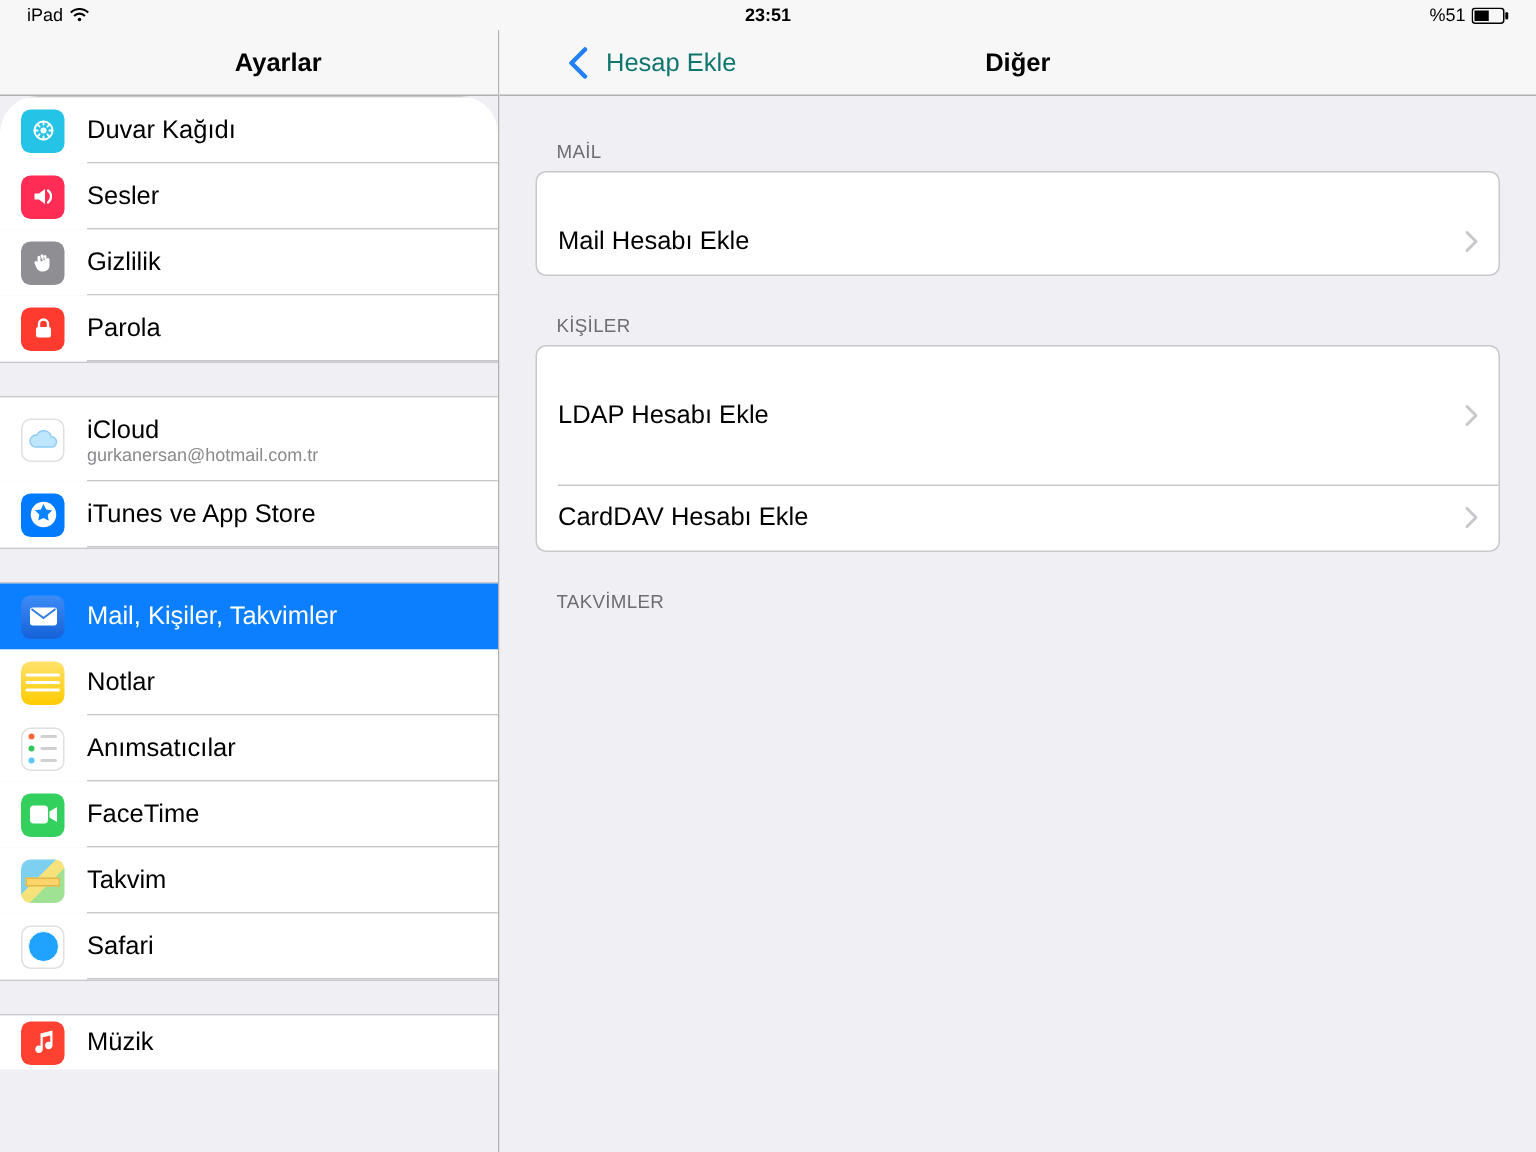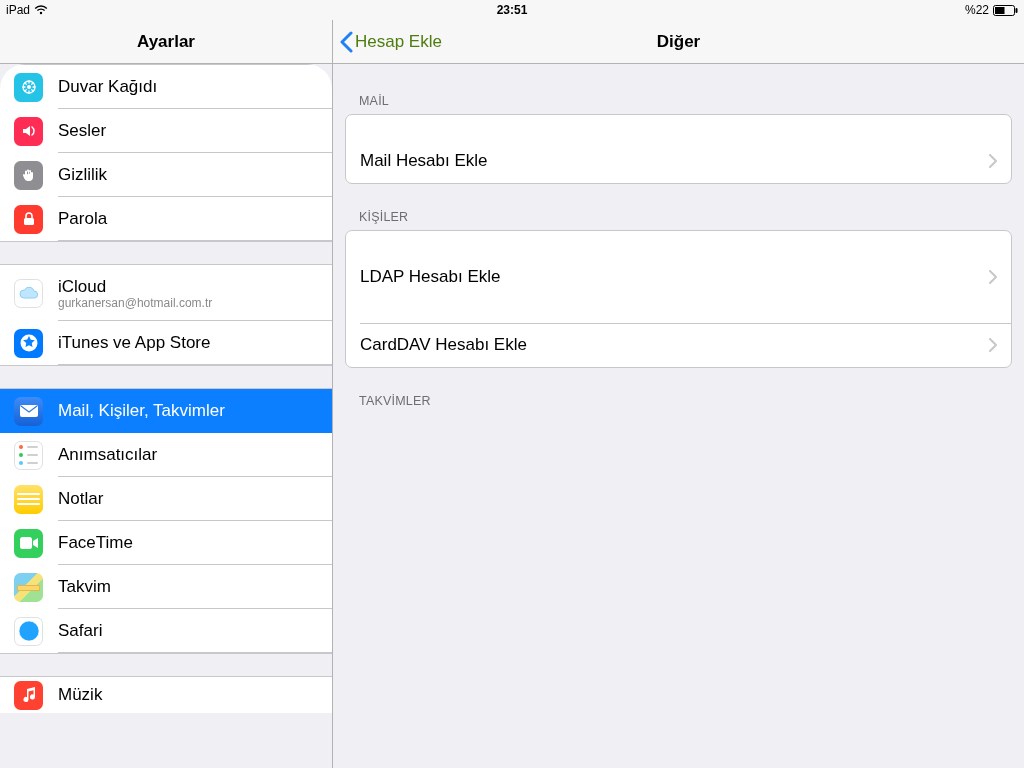--- a/index.html
+++ b/index.html
@@ -1,33 +1,33 @@
 <!DOCTYPE html>
 <html><head>
 <meta charset="utf-8">
 <style>
   * { box-sizing: border-box; margin: 0; padding: 0; }
   html, body { width: 1024px; height: 768px; overflow: hidden; font-family: -apple-system, "Helvetica Neue", Helvetica, Arial, sans-serif; background:#efeff4; }
   
-  .status-bar { height:20px; background:#f7f7f7; display:flex; align-items:center; font-size:12px; font-weight:500; color:#000; padding:0 6px; position:relative;}
+  .status-bar { height:20px; background:#f7f7f7; display:flex; align-items:center; font-size:12px; font-weight:500; color:#000; padding:0 18px; position:relative;}
   .status-left { display:flex; align-items:center; gap:4px;}
   .status-center { position:absolute; left:50%; transform:translateX(-50%); font-weight:600;}
   .status-right { margin-left:auto; display:flex; align-items:center; gap:4px;}
   .wifi-icon svg { display:block;}
   .battery-icon svg { display:block;}
   
   .split { display:flex; height:748px; }
   .sidebar { width:333px; height:100%; border-right:1px solid #b2b2b2; display:flex; flex-direction:column; background:#efeff4;}
   .detail { flex:1; height:100%; display:flex; flex-direction:column; background:#efeff4;}
   
-  .navbar { height:44px; background:#f7f7f7; border-bottom:1px solid #b2b2b2; display:flex; align-items:center; position:relative;}
+  .navbar { height:44px; background:#f7f7f7; border-bottom:1px solid #b2b2b2; display:flex; align-items:center; position:relative;padding-left:39px;}
   .navbar.sidebar-nav { justify-content:center;}
   .nav-title { font-size:17px; font-weight:600; color:#000;}
   .nav-title-center { position:absolute; left:50%; transform:translateX(-50%); font-size:17px; font-weight:600; color:#000;}
-  .back-button { display:flex; align-items:center; color:#4d7c0f; font-size:17px; cursor:pointer; padding-left:6px; gap:2px;}
+  .back-button { display:flex; align-items:center; color:#0f766e; font-size:17px; cursor:pointer; padding-left:6px; gap:12px;}
   .back-chevron svg { display:block;}
   
   .sidebar-scroll { flex:1; overflow:hidden;border-radius:25px; }
   .group-spacer { height:24px; border-top:1px solid #c8c7cc; border-bottom:1px solid #c8c7cc; background:#efeff4;}
   .row { display:flex; align-items:center; height:44px; background:#fff; padding-left:14px; cursor:pointer; position:relative;}
   .row:not(.selected) + .row::before,
   .row:not(.selected).has-sep::after { content:""; position:absolute; left:58px; right:0; bottom:0; height:1px; background:#c8c7cc;}
   .row .icon { width:29px; height:29px; border-radius:6.5px; display:flex; align-items:center; justify-content:center; margin-right:15px; flex-shrink:0;}
   .row .label { font-size:17px; color:#000;}
   .row.selected { background:linear-gradient(#0b7fff,#0b7fff); }
@@ -56,21 +56,21 @@
   .bg-rem b{ height:2px; background:#d0d0d0; flex:1; border-radius:1px;}
   
   .bg-maps { background:linear-gradient(135deg,#7dd0f0 40%,#f5e27a 40%,#f5e27a 60%,#9fe293 60%); position:relative;}
   .bg-maps::after{content:"";position:absolute;left:3px;right:3px;top:12px;height:4px;background:#ffd56b;border:1px solid #e0b84b;}
   
   .bg-safari { background:#fff; border:1px solid #e0e0e0; display:flex; align-items:center; justify-content:center;}
   .bg-safari svg{display:block;}
   
   .icon svg { display:block;}
   
-  .detail-scroll { flex:1; overflow:hidden; padding:0 12px;}
+  .detail-scroll { flex:1; overflow:hidden; padding:0 24px;}
   .section-header { font-size:12.5px; color:#6d6d72; letter-spacing:0.2px; margin:26px 0 6px 14px; text-transform:none;}
   .section-header.first { margin-top:30px;}
   .cell-group { background:#fff; border:1px solid #c8c7cc; border-radius:7px; overflow:hidden;}
   .cell { display:flex; align-items:center; height:44px; padding:0 14px; cursor:pointer; position:relative;margin-top:24px;}
   .cell + .cell::before { content:""; position:absolute; left:14px; right:0; top:0; height:1px; background:#c8c7cc;}
   .cell .clabel { font-size:17px; color:#000; flex:1;}
   .cell .disclosure svg { display:block;}
 </style>
 </head>
 <body>
@@ -79,21 +79,21 @@
   <div class="status-left">
     <span>iPad</span>
     <span class="wifi-icon">
       <svg width="14" height="10" viewBox="0 0 14 10">
           <path d="M7 9.2a1.2 1.2 0 100-2.4 1.2 1.2 0 000 2.4zm-3.1-3.1a4.4 4.4 0 016.2 0l1-1a5.8 5.8 0 00-8.2 0l1 1zm-2.2-2.2a7.5 7.5 0 0110.6 0l1-1a9 9 0 00-12.6 0l1 1z" fill="#000"></path>
         </svg>
     </span>
   </div>
   <div class="status-center">23:51</div>
   <div class="status-right">
-    <span>%22</span>
+    <span>%51</span>
     <span class="battery-icon">
       <svg width="25" height="11" viewBox="0 0 25 11">
           <rect x="0.5" y="0.5" width="21" height="10" rx="2" fill="none" stroke="#000"></rect>
           <rect x="2" y="2" width="9.5" height="7" fill="#000"></rect>
           <rect x="22.5" y="3" width="2" height="5" rx="1" fill="#000"></rect>
         </svg>
     </span>
   </div>
 </div>
 
@@ -170,43 +170,43 @@
       <div class="group-spacer"></div>
 
       <div class="row selected">
         <div class="icon bg-blue-grad">
           <svg width="20" height="14" viewBox="0 0 20 14">
               <rect x="1" y="1" width="18" height="12" rx="2" fill="#fff"></rect>
               <path d="M2 2l8 6 8-6" stroke="#2f7de1" stroke-width="1.2" fill="none"></path>
             </svg>
         </div>
         <span class="label">Mail, Kişiler, Takvimler</span>
+      </div>
+      <div class="row has-sep">
+        <div class="icon bg-yellow"></div>
+        <span class="label">Notlar</span>
       </div>
       <div class="row has-sep">
         <div class="icon bg-rem">
           <span>
               <i style="background:#ff6a3c"></i>
               <b></b>
             </span>
           <span>
               <i style="background:#34c759"></i>
               <b></b>
             </span>
           <span>
               <i style="background:#5ac8fa"></i>
               <b></b>
             </span>
         </div>
         <span class="label">Anımsatıcılar</span>
       </div>
       <div class="row has-sep">
-        <div class="icon bg-yellow"></div>
-        <span class="label">Notlar</span>
-      </div>
-      <div class="row has-sep">
         <div class="icon bg-green2">
           <svg width="20" height="14" viewBox="0 0 20 14">
               <rect x="1" y="1" width="12" height="12" rx="2.5" fill="#fff"></rect>
               <path d="M14 5l5-3v10l-5-3V5z" fill="#fff"></path>
             </svg>
         </div>
         <span class="label">FaceTime</span>
       </div>
       <div class="row has-sep">
         <div class="icon bg-maps"></div>

